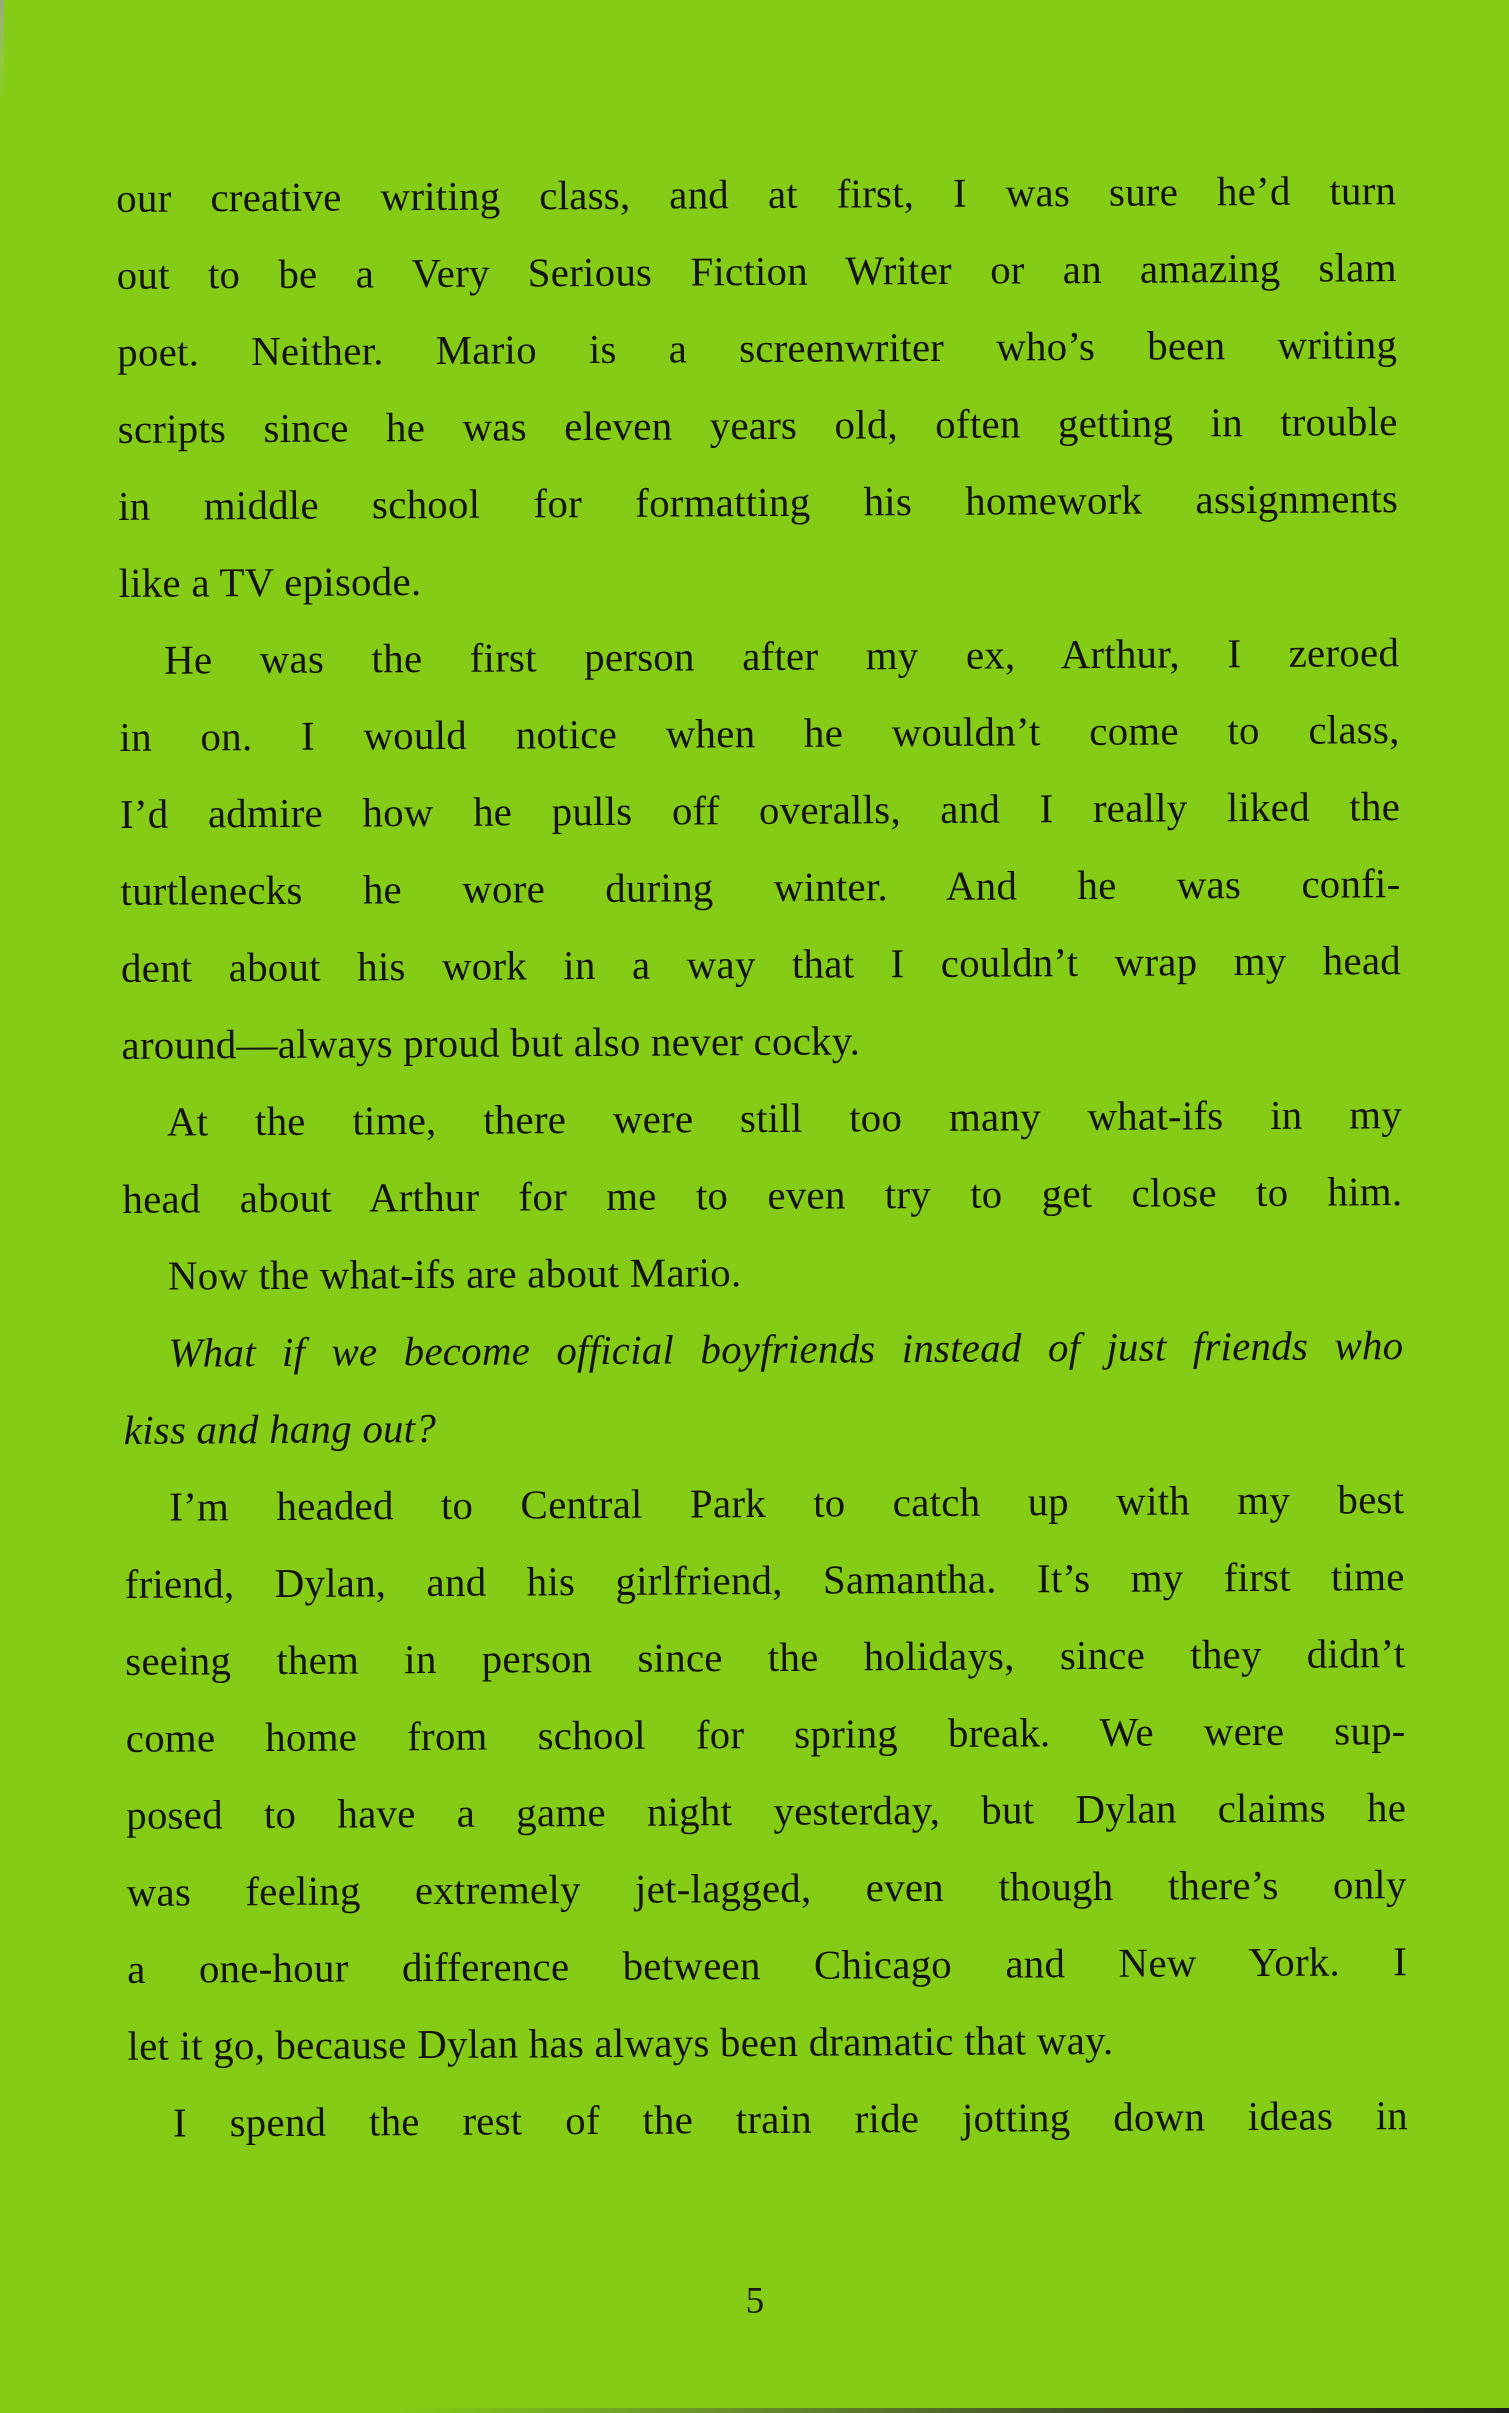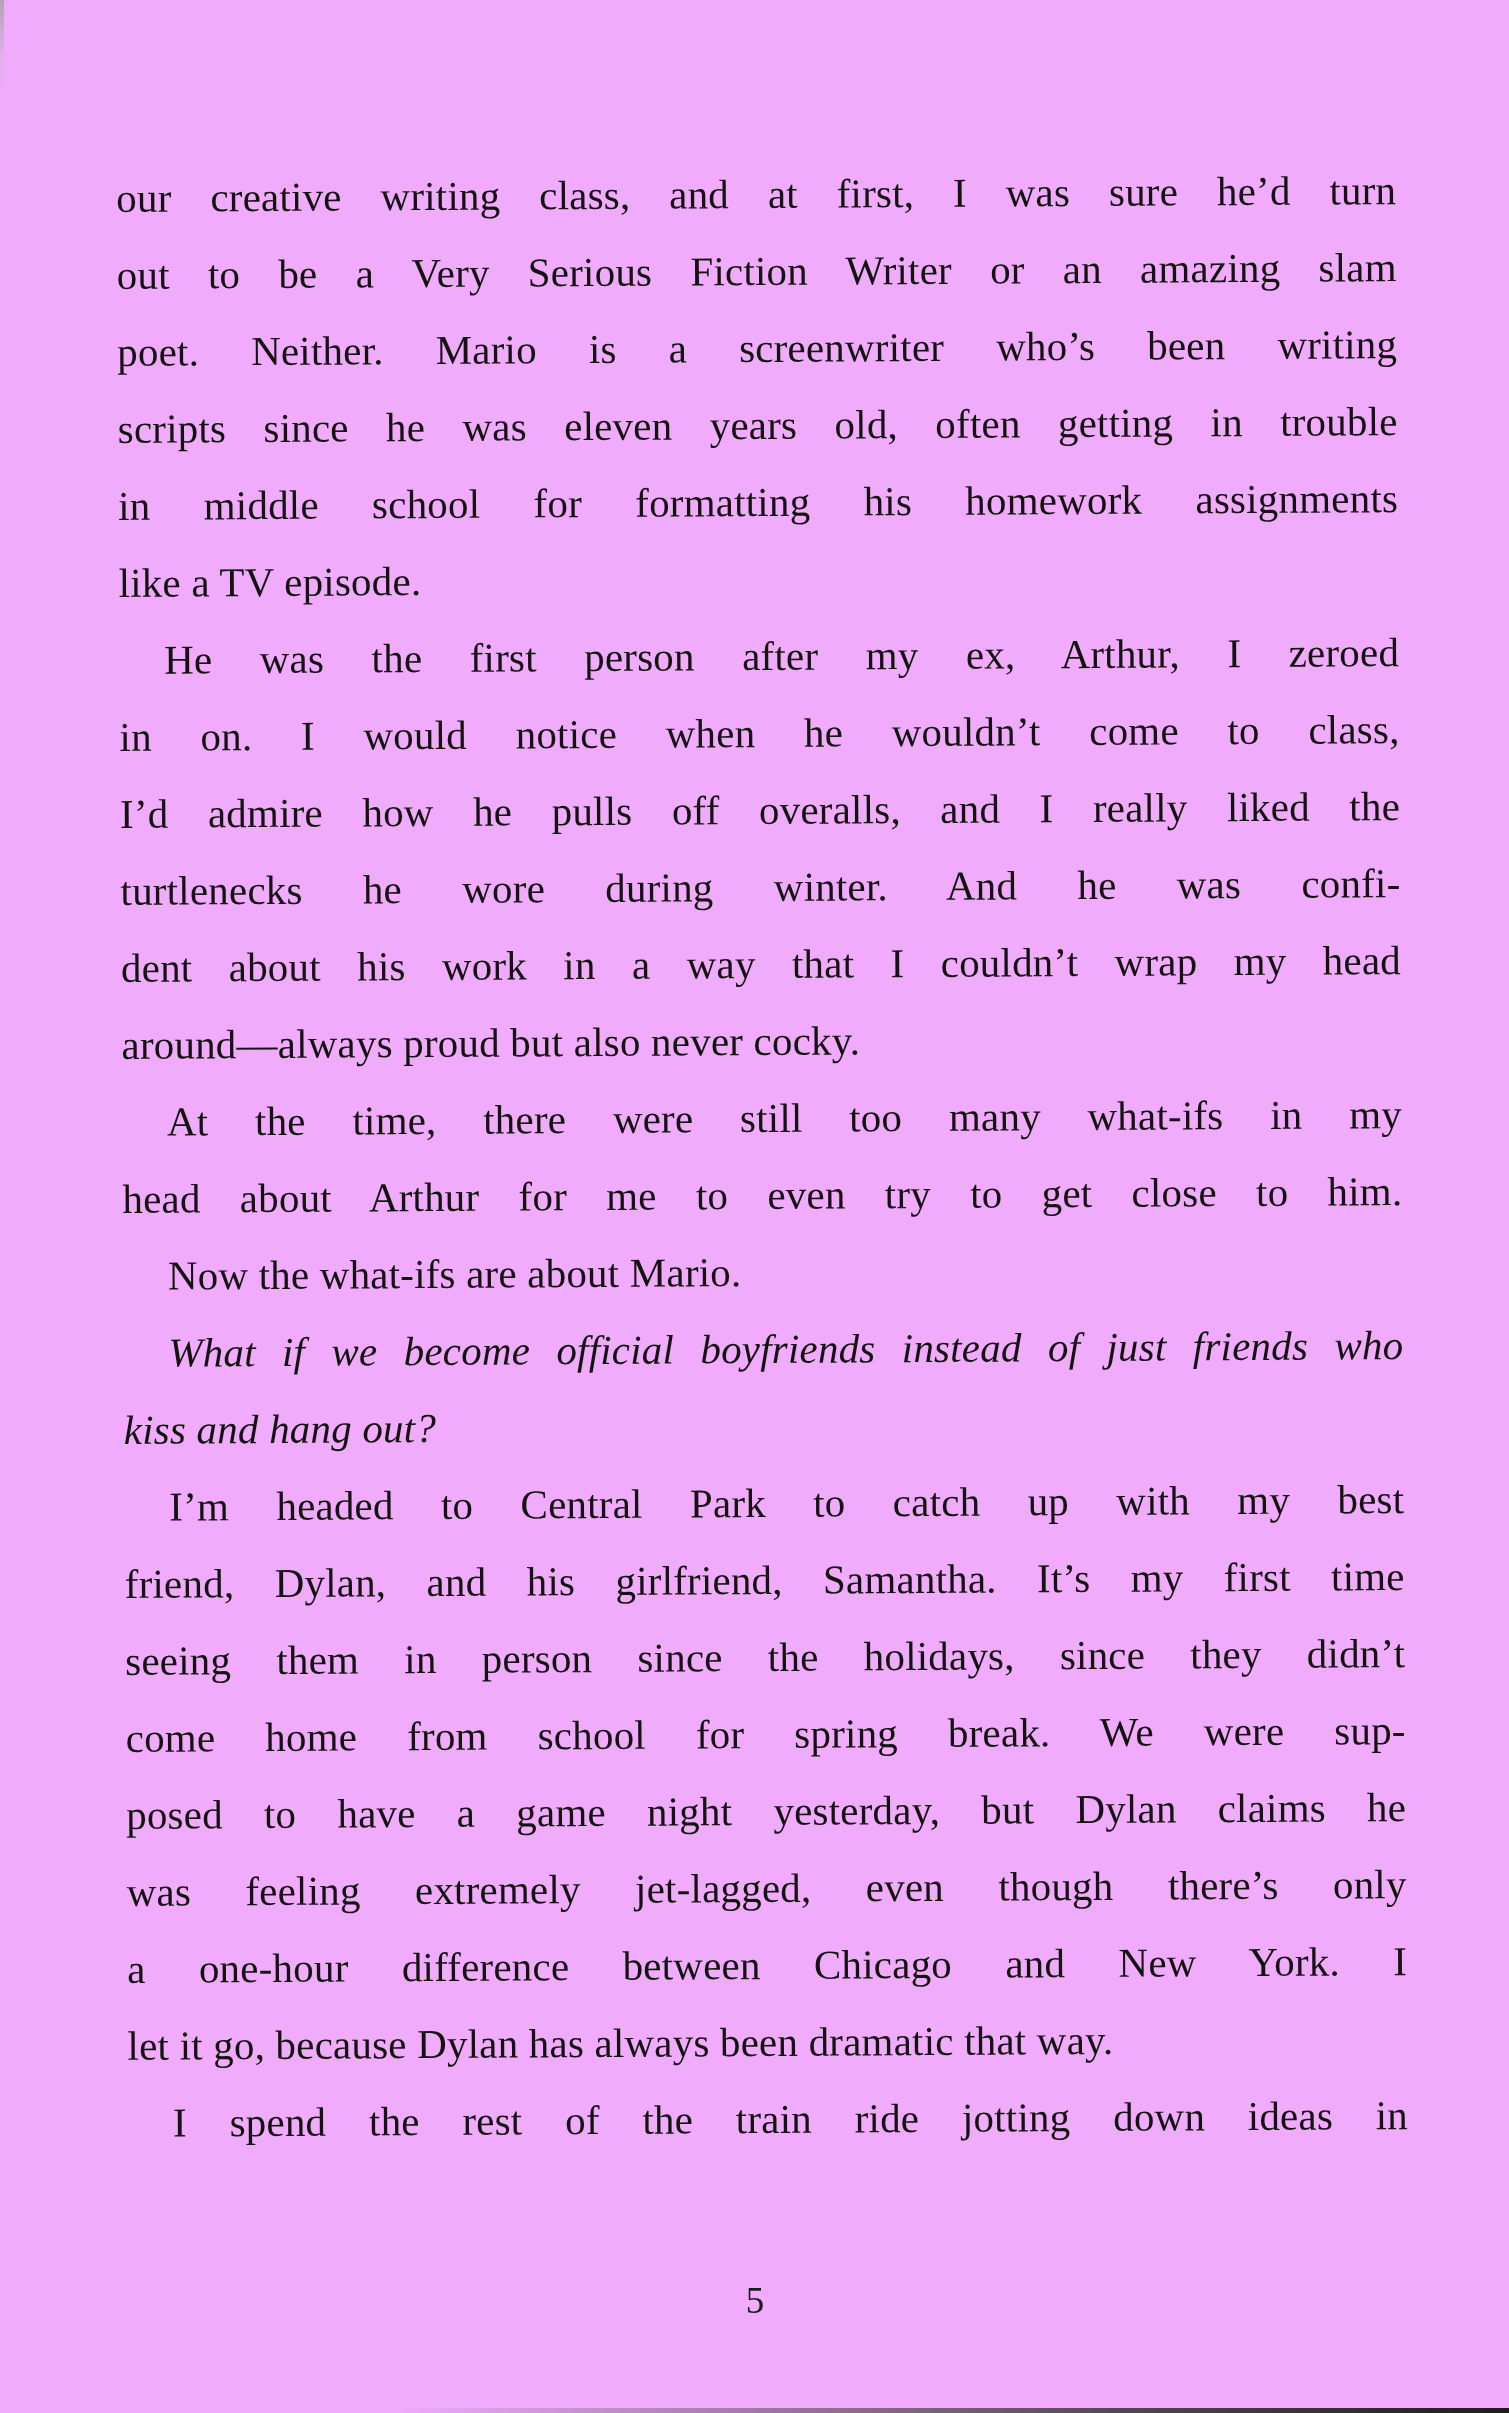--- a/index.html
+++ b/index.html
@@ -4,21 +4,21 @@
 <style>
   html, body {
     margin: 0;
     padding: 0;
     background: #ffffff;
   }
   .page {
     position: relative;
     width: 1510px;
     height: 2413px;
-    background: #f0abfc;
+    background: #84cc16;
     overflow: hidden;
     font-family: "Liberation Serif", "DejaVu Serif", serif;
     color: #151310;
   }
   .text-block {
     position: absolute;
     left: 116px;
     top: 156px;
     width: 1280px;
     transform: rotate(-0.35deg);

